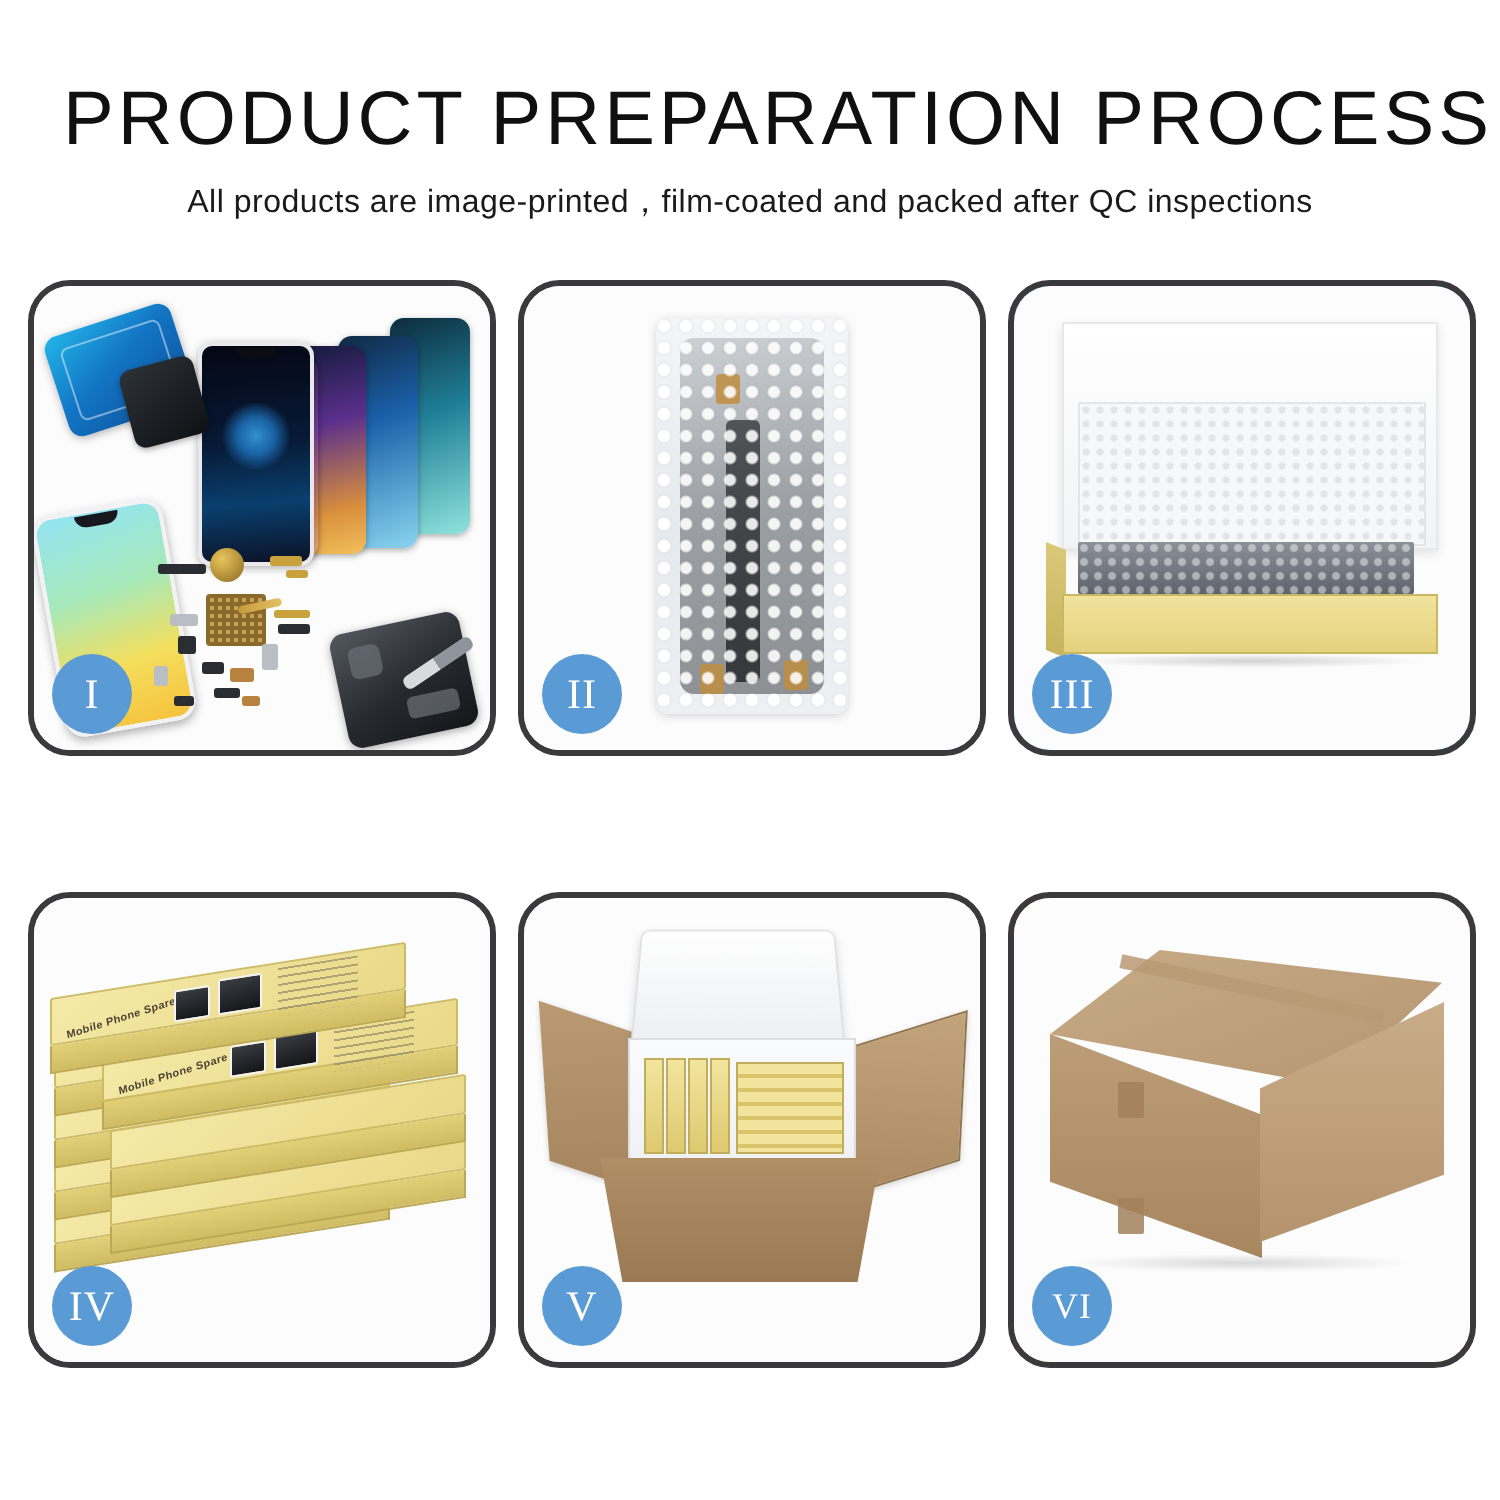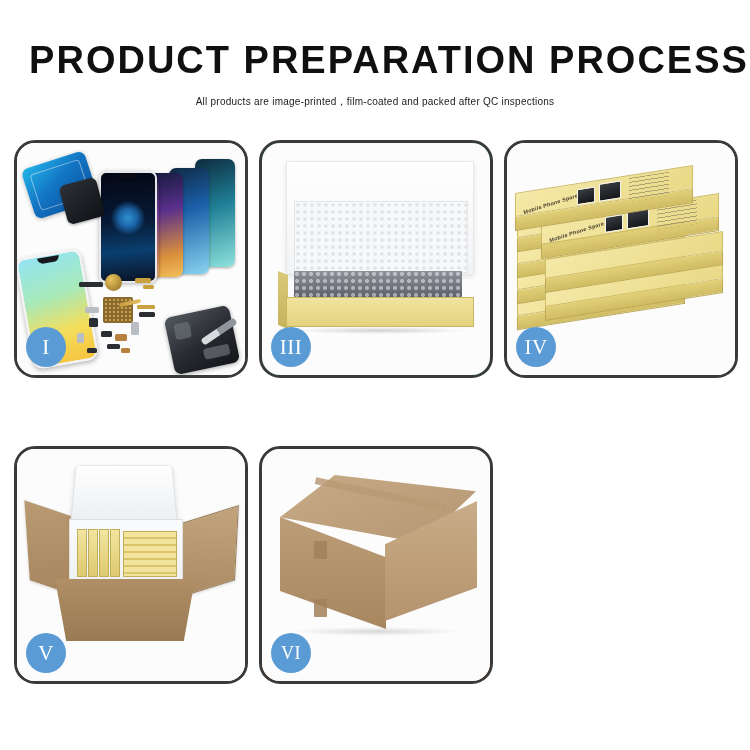--- a/index.html
+++ b/index.html
@@ -17,30 +17,30 @@
 
   
   .header {
     width: 750px;
     padding-top: 38px;
     text-align: center;
   }
   .title {
     font-family: "Liberation Sans", sans-serif;
     font-size: 38px;
-    font-weight: 700;
+    font-weight: 400;
     letter-spacing: 2.0px;
     color: #101010;
     line-height: 44px;
     white-space: nowrap;
     margin-left: 28px;
   }
   .subtitle {
     font-family: "Liberation Sans", sans-serif;
-    font-size: 10px;
+    font-size: 16px;
     font-weight: 400;
     color: #1a1a1a;
     letter-spacing: 0.25px;
     margin-top: 11px;
     line-height: 18px;
     white-space: nowrap;
   }
 
   
   .grid {
@@ -583,20 +583,33 @@
       <div class="chip dark" style="left:90px;bottom:26px;width:13px;height:5px;"></div>
       <div class="chip copper" style="left:104px;bottom:22px;width:9px;height:5px;"></div>
       <div class="chip dark" style="left:70px;bottom:22px;width:10px;height:5px;"></div>
 
       <div class="flex-cable" style="left:102px;bottom:70px;width:22px;height:4px;transform:rotate(-12deg);"></div>
       <div class="screwdriver"></div>
     </div>
     <div class="badge">I</div>
   </div>
 
+  <div class="panel p2">
+    <div class="panel-stage">
+      <div class="bubble-bag">
+        <div class="bag-inner"></div>
+        <div class="bag-strip"></div>
+        <div class="bag-conn" style="left:30px;top:28px;"></div>
+        <div class="bag-conn" style="left:22px;bottom:10px;"></div>
+        <div class="bag-conn" style="right:20px;bottom:12px;"></div>
+        <div class="bag-overlay"></div>
+      </div>
+    </div>
+    <div class="badge">II</div>
+  </div>
 
   <div class="panel p3">
     <div class="panel-stage">
       <div class="b3-lid"></div>
       <div class="b3-foam"></div>
       <div class="b3-bubble"></div>
       <div class="b3-left"></div>
       <div class="b3-front"></div>
       <div class="b3-shadow"></div>
     </div>

